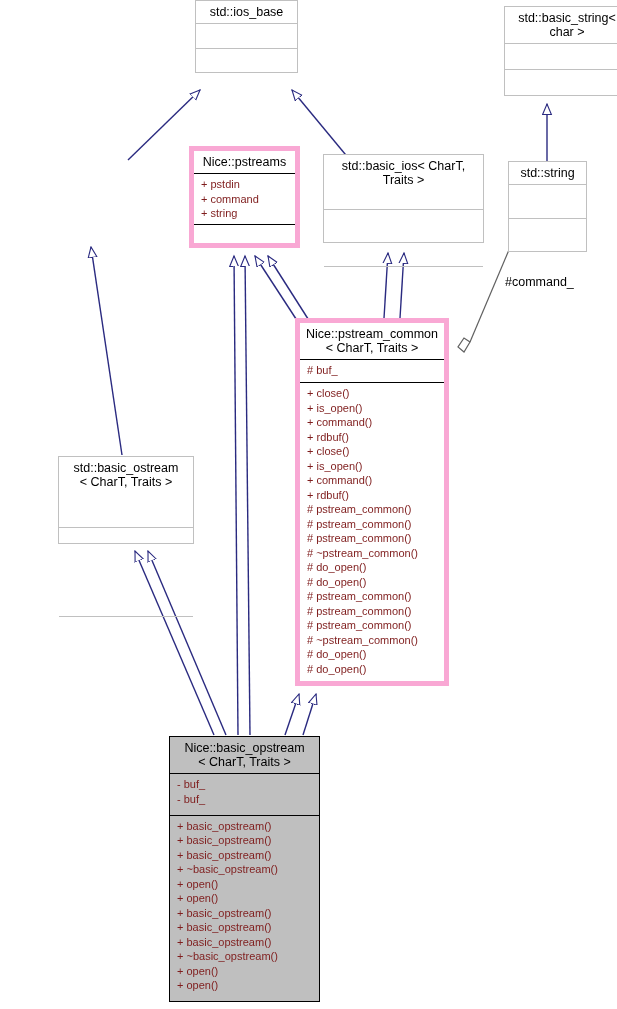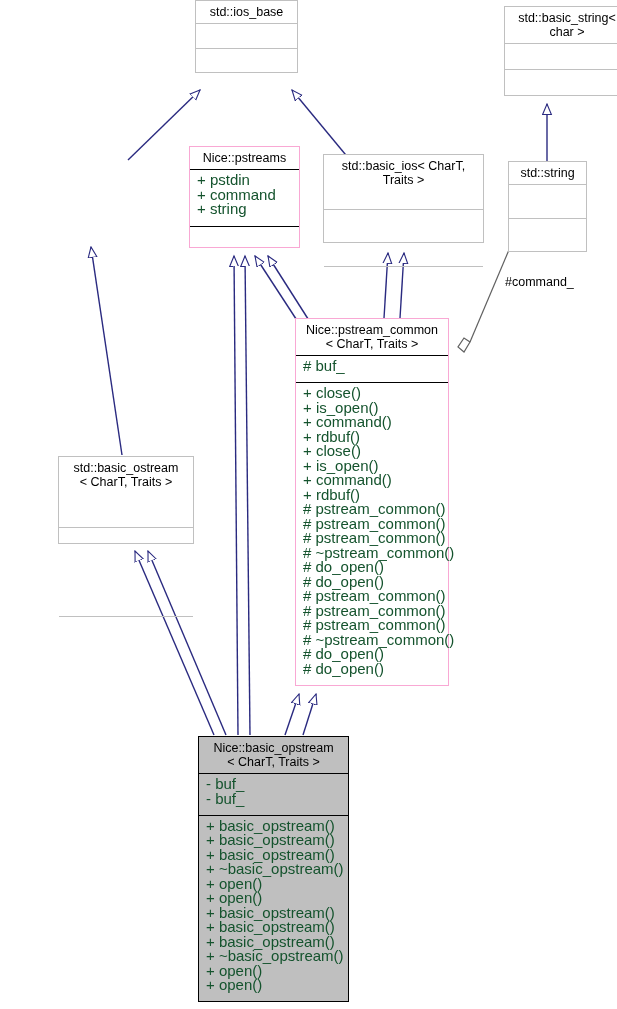--- a/index.html
+++ b/index.html
@@ -29,22 +29,21 @@
   .uml-box {
     position: absolute;
     box-sizing: border-box;
     background: #ffffff;
     border: 1px solid #c0c0c0;
     display: flex;
     flex-direction: column;
     z-index: 5;
   }
   .uml-box.strong {
-    border: 1px solid #f9a8d4;
-    justify-content: flex-end;
+    border: 5px solid #f9a8d4;
   }
   .uml-box.highlight {
     border: 1px solid #000000;
     background: #bfbfbf;
   }
   .uml-title {
     box-sizing: border-box;
     text-align: center;
     font-size: 12.5px;
     color: #000000;
@@ -55,22 +54,22 @@
   .uml-sep {
     height: 1px;
     background: #c0c0c0;
     flex: none;
   }
   .strong .uml-sep, .highlight .uml-sep {
     background: #000000;
   }
   .uml-section {
     box-sizing: border-box;
-    font-size: 15px;
-    color: #14532d;
+    font-size: 11px;
+    color: #7f1d1d;
     line-height: 14.5px;
     padding: 3px 6px 3px 7px;
     text-align: left;
     flex: 1 1 auto;
   }
   .uml-section.empty {
     min-height: 20px;
   }
   .uml-row {
     white-space: pre;
@@ -233,21 +232,21 @@
       <div class="uml-row"># do_open()</div>
       <div class="uml-row"># pstream_common()</div>
       <div class="uml-row"># pstream_common()</div>
       <div class="uml-row"># pstream_common()</div>
       <div class="uml-row"># ~pstream_common()</div>
       <div class="uml-row"># do_open()</div>
       <div class="uml-row"># do_open()</div>
     </div>
   </div>
 
-  <div class="uml-box highlight" style="left:169px; top:736px; width:151px; height:266px;margin-left:29px;">
+  <div class="uml-box highlight" style="left:169px; top:736px; width:151px; height:266px;">
     <div class="uml-title">Nice::basic_opstream
 &lt; CharT, Traits &gt;</div>
     <div class="uml-sep"></div>
     <div class="uml-section">
       <div class="uml-row">- buf_</div>
       <div class="uml-row">- buf_</div>
     </div>
     <div class="uml-sep"></div>
     <div class="uml-section">
       <div class="uml-row">+ basic_opstream()</div>

